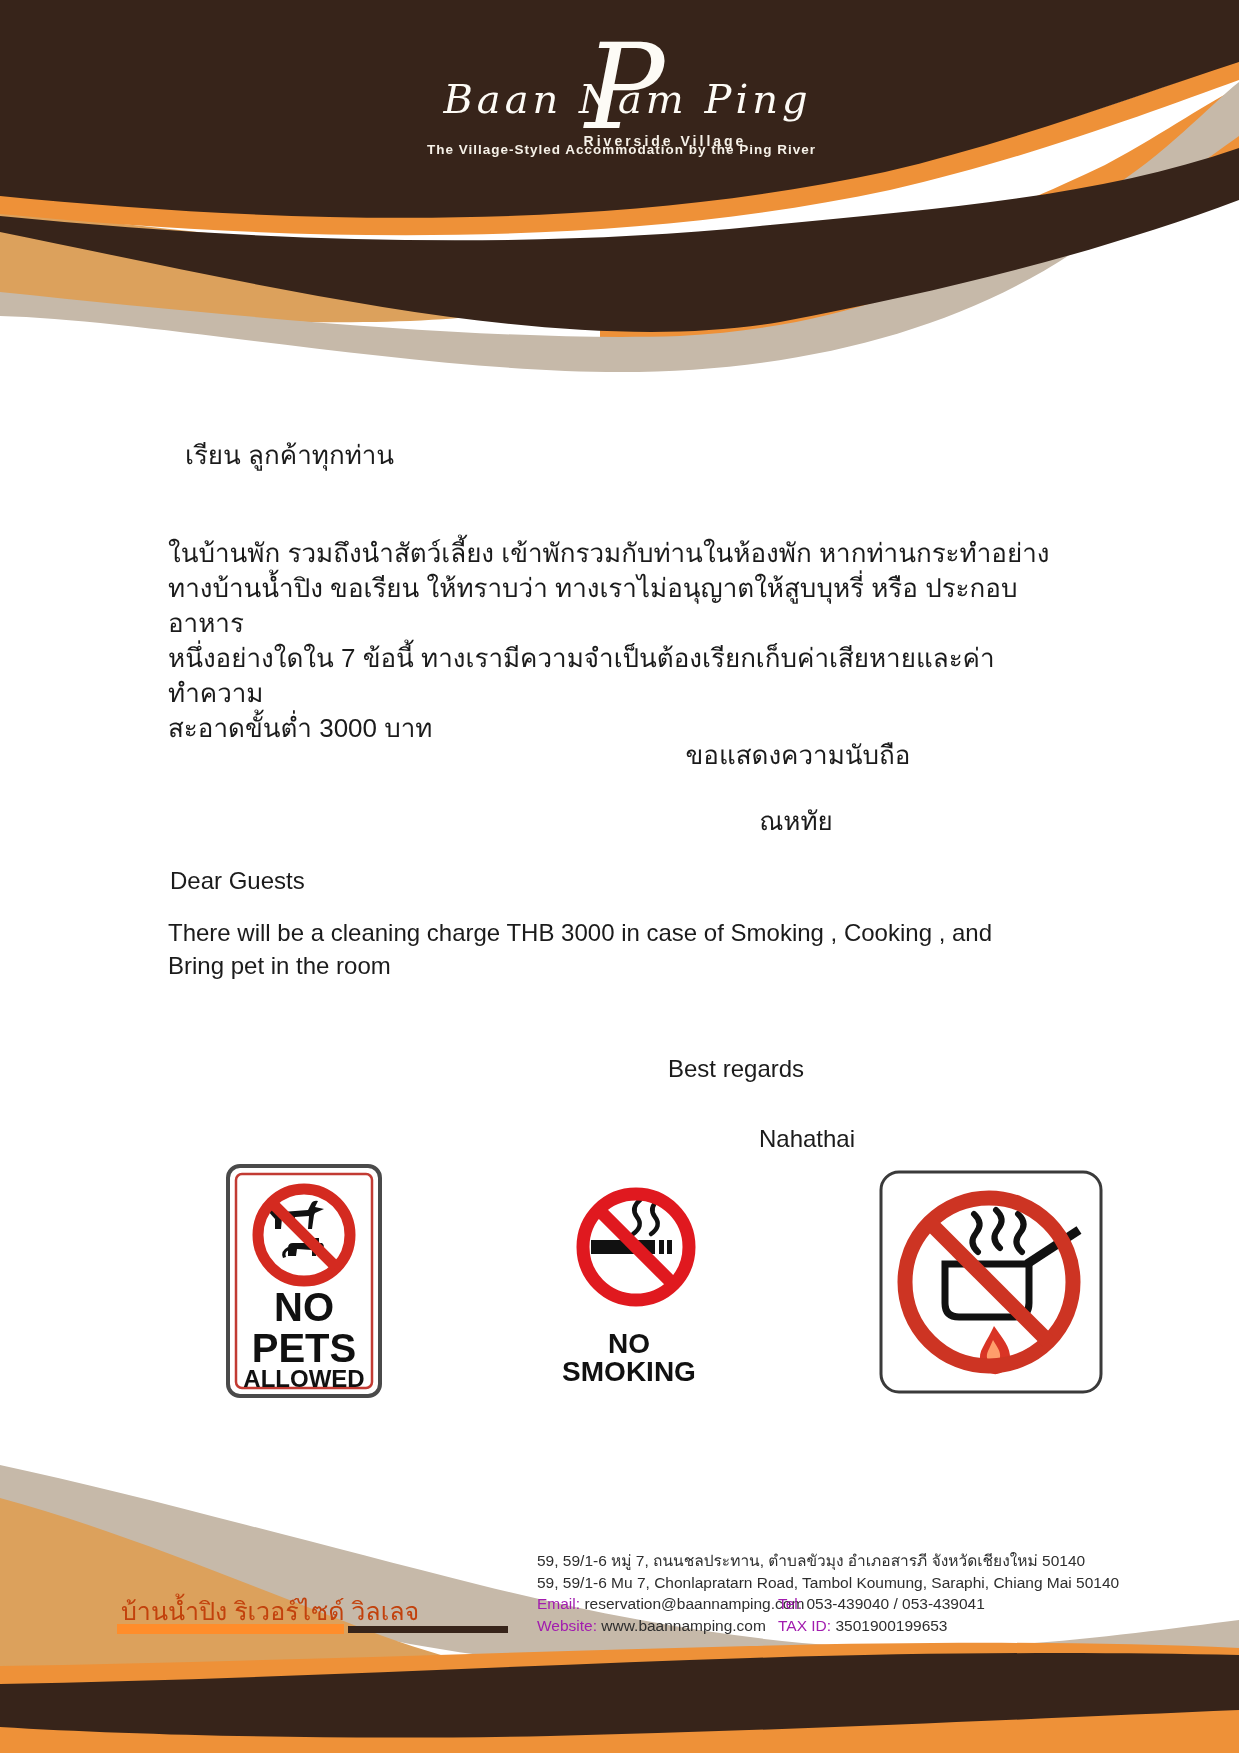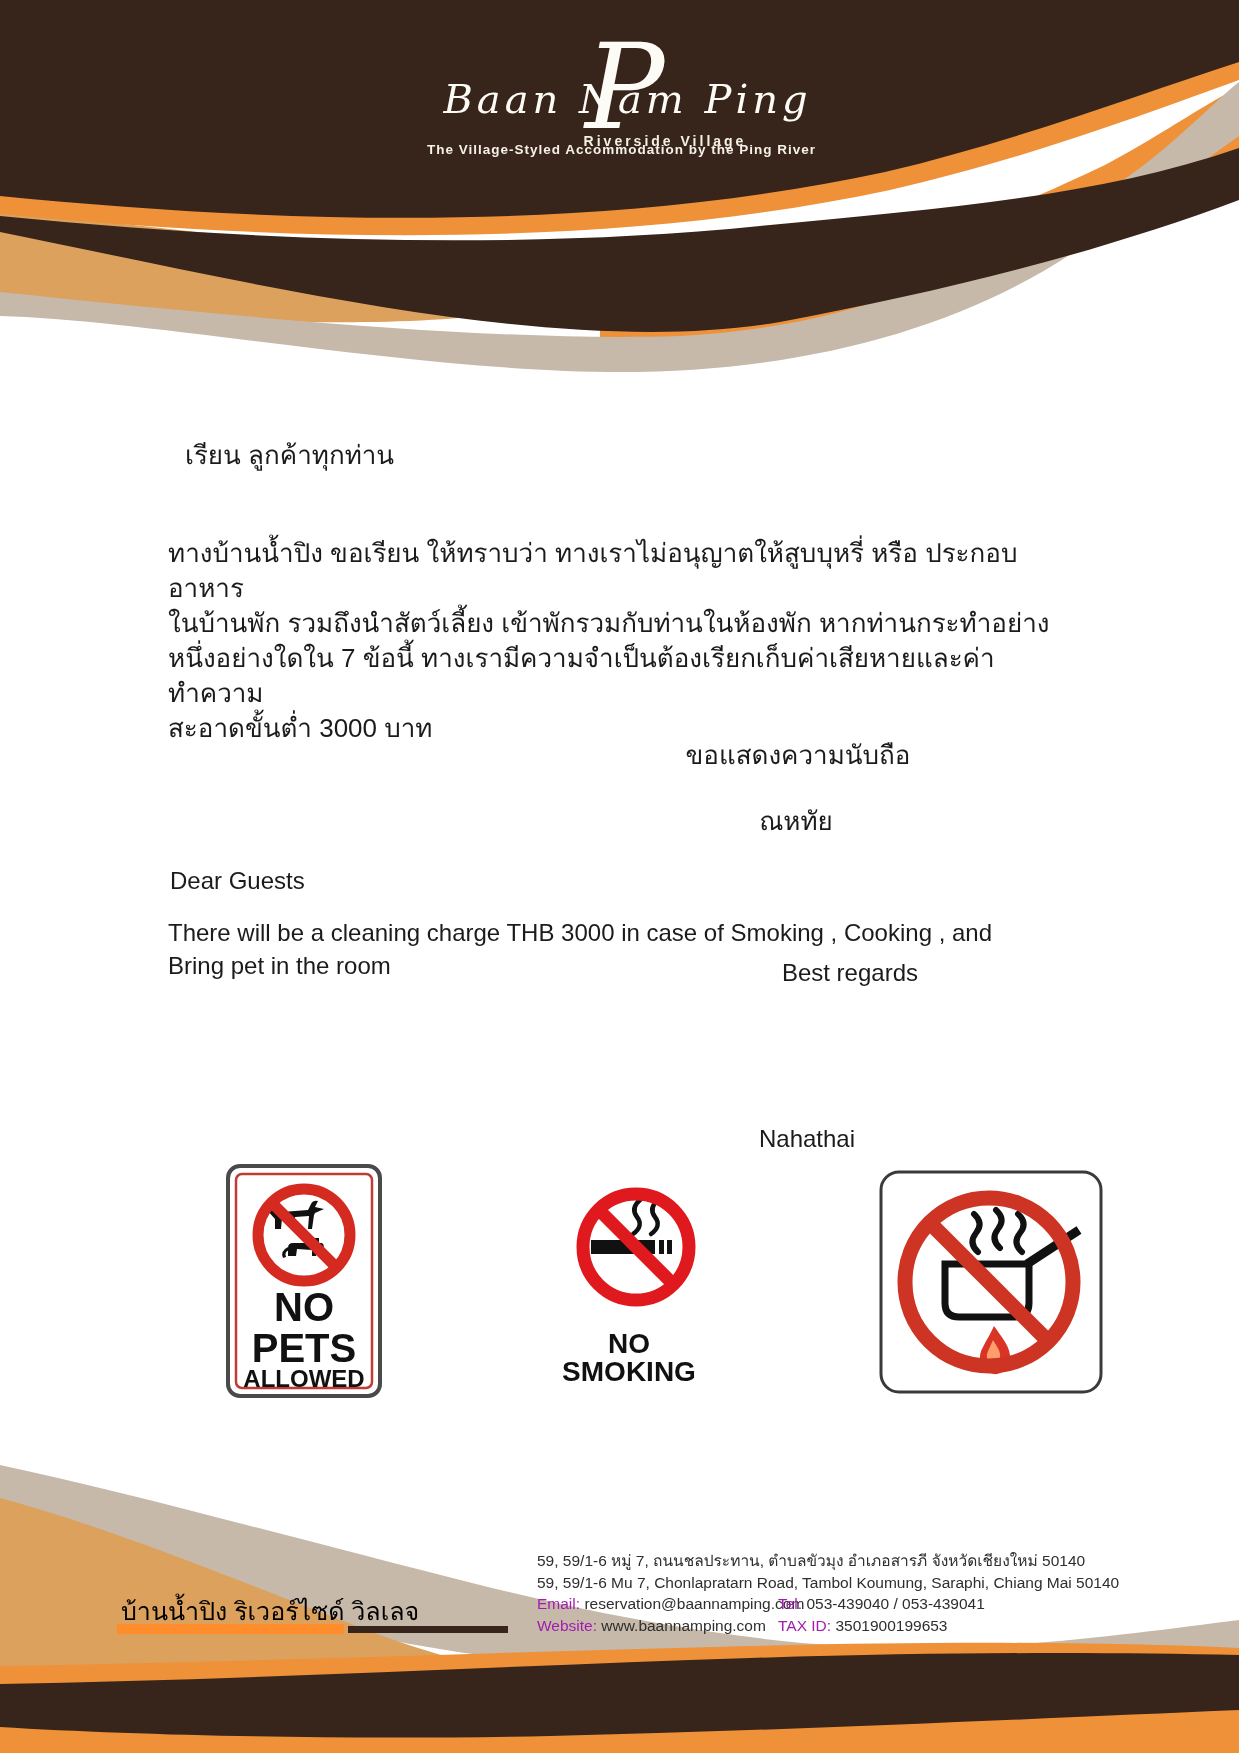--- a/index.html
+++ b/index.html
@@ -20,28 +20,28 @@
             letter-spacing:1px;color:#f6f1e8;}
   
   .th{font-size:26px;line-height:35px;}
   .salutation-th{left:185px;top:438px;}
   .para-th{left:168px;top:536px;width:910px;}
   .closing-th{left:648px;top:738px;width:300px;text-align:center;}
   .sign-th{left:726px;top:804px;width:140px;text-align:center;}
   .en{font-size:24px;line-height:33px;}
   .dear{left:170px;top:864px;}
   .para-en{left:168px;top:916px;width:910px;}
-  .closing-en{left:668px;top:956px;width:250px;text-align:right;}
+  .closing-en{left:668px;top:1052px;width:250px;text-align:left;}
   .sign-en{left:682px;top:1122px;width:250px;text-align:center;}
   
   .sign-box{background:transparent;}
   .sign-text{font-family:"Liberation Sans","DejaVu Sans",sans-serif;font-weight:bold;fill:#111;}
   
   .f-company-en{left:120px;top:1550px;font-size:29px;font-weight:bold;color:#4b3424;letter-spacing:.5px;}
-  .f-company-th{left:121px;top:1591px;font-size:25px;color:#000000;}
+  .f-company-th{left:121px;top:1591px;font-size:25px;color:#c2410c;}
   .bar-orange{left:117px;top:1624px;width:227px;height:10px;background:#ff8d2b;}
   .bar-brown{left:348px;top:1626px;width:160px;height:7px;background:#37241a;}
   .f-address{left:537px;top:1550px;width:560px;font-size:15.5px;line-height:21.5px;color:#2e2e2e;}
   .f-row{white-space:nowrap;}
   .f-cols{display:flex;}
   .f-col-l{width:241px;}
   .f-lab{font-weight:normal;color:#a21caf;}
 </style>
 </head>
 <body>
@@ -72,22 +72,22 @@
   <div class="abs logo-wrap">
     <div class="abs logo-p">P</div>
     <div class="abs logo-script">Baan Nam Ping</div>
     <div class="abs logo-sub">Riverside Village</div>
     <div class="abs logo-tag">The Village-Styled Accommodation by the Ping River</div>
   </div>
 
   <div class="abs th salutation-th">เรียน  ลูกค้าทุกท่าน</div>
 
   <div class="abs th para-th">
+    <div>ในบ้านพัก  รวมถึงนำสัตว์เลี้ยง เข้าพักรวมกับท่านในห้องพัก  หากท่านกระทำอย่าง</div>
     <div>ทางบ้านน้ำปิง ขอเรียน ให้ทราบว่า ทางเราไม่อนุญาตให้สูบบุหรี่  หรือ ประกอบอาหาร</div>
-    <div>ในบ้านพัก  รวมถึงนำสัตว์เลี้ยง เข้าพักรวมกับท่านในห้องพัก  หากท่านกระทำอย่าง</div>
     <div>หนึ่งอย่างใดใน 7 ข้อนี้  ทางเรามีความจำเป็นต้องเรียกเก็บค่าเสียหายและค่าทำความ</div>
     <div>สะอาดขั้นต่ำ 3000 บาท</div>
   </div>
 
   <div class="abs th closing-th">ขอแสดงความนับถือ</div>
   <div class="abs th sign-th">ณหทัย</div>
 
   <div class="abs en dear">Dear Guests</div>
   <div class="abs en para-en">
     <div>There will be a cleaning charge THB 3000 in case of Smoking , Cooking , and</div>

